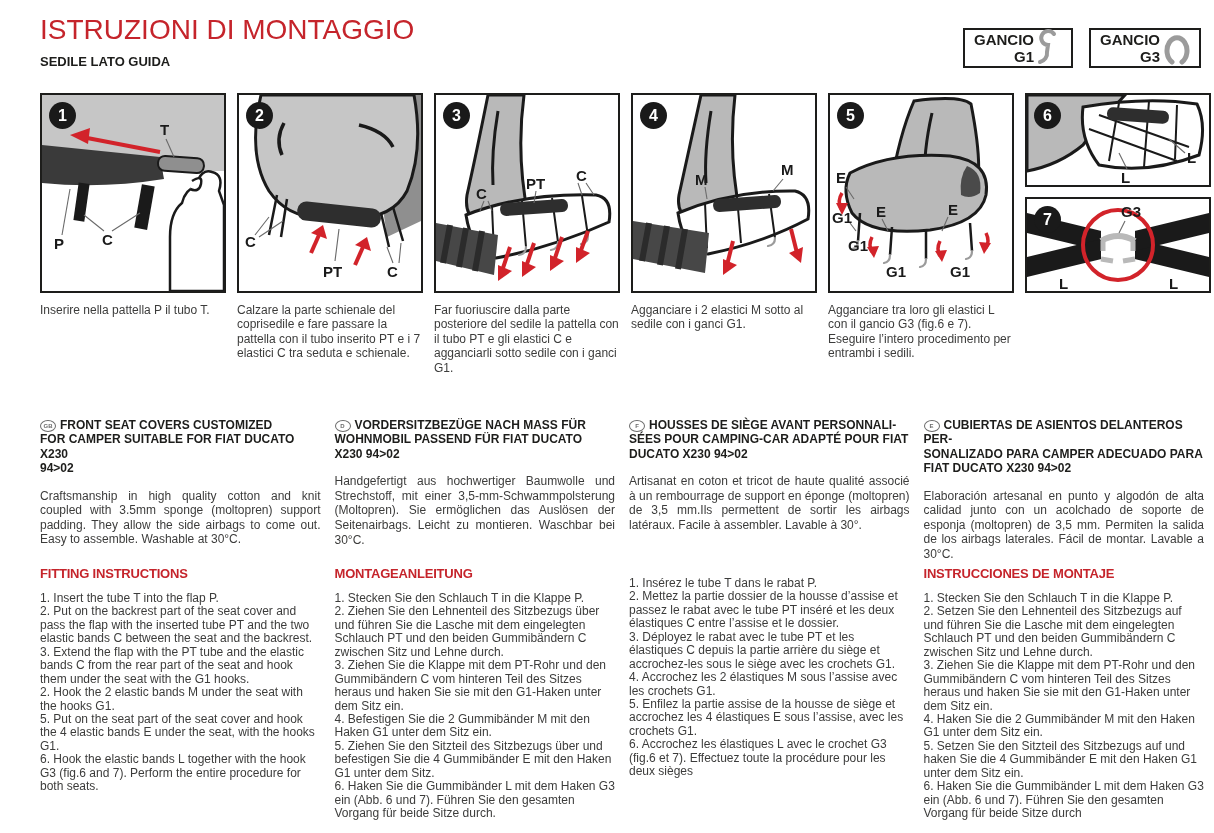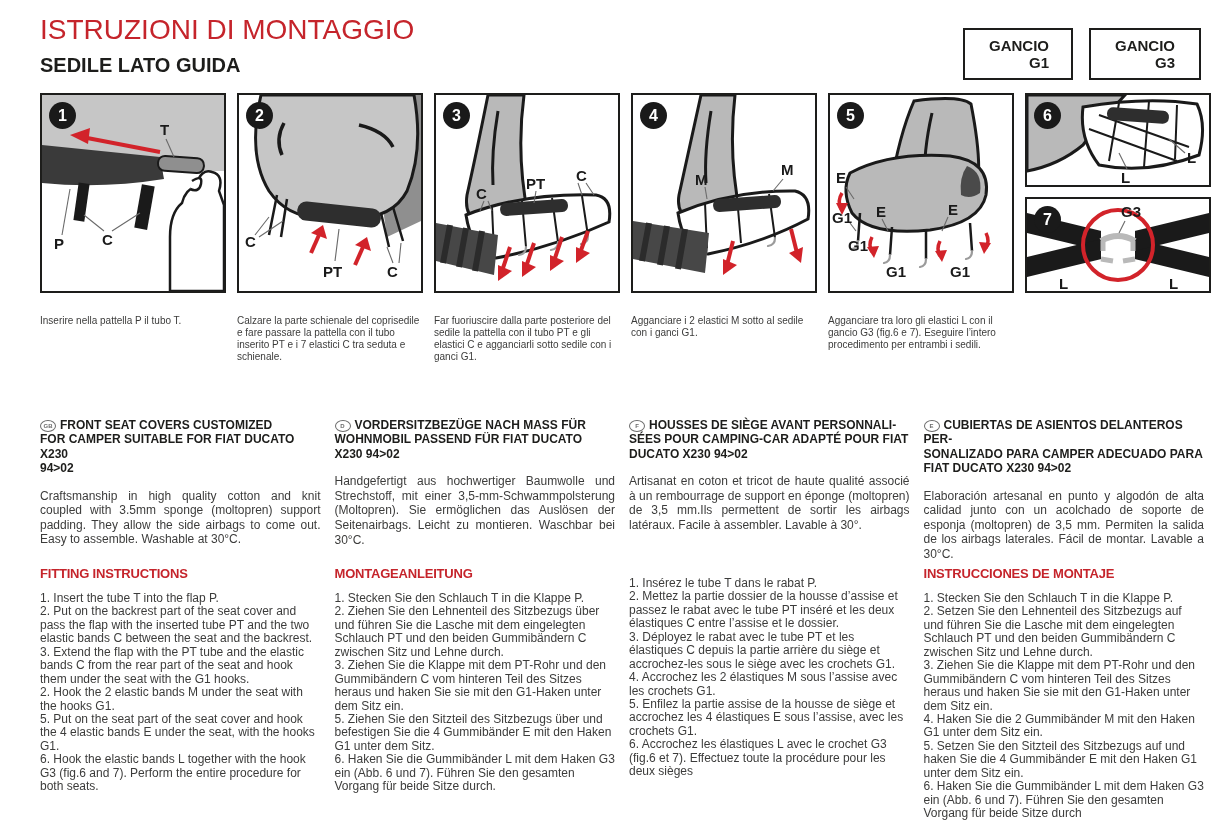--- a/index.html
+++ b/index.html
@@ -1,41 +1,41 @@
 <!DOCTYPE html>
 <html><head>
 <meta charset="utf-8">
 <style>
   html,body { margin:0; padding:0; background:#ffffff; }
   .page { position:relative; width:1214px; height:833px; overflow:hidden;
           background:#ffffff; font-family:"Liberation Sans", sans-serif; color:#1d1d1b; }
 
   .title    { position:absolute; left:40px; top:14px; font-size:28px; font-weight:normal; color:#c5242b; }
-  .subtitle { position:absolute; left:40px; top:54px; font-size:20px; font-weight:bold; color:#1d1d1b; }
-
-  .hookbox { position:absolute; top:28px; height:52px; border:2px solid #1d1d1b; box-sizing:border-box;
-             display:flex; align-items:center; justify-content:space-between; padding:0 24px; background:#fff; }
+  .subtitle { position:absolute; left:40px; top:54px; font-size:13px; font-weight:bold; color:#1d1d1b; }
+
+  .hookbox { position:absolute; top:28px; height:40px; border:2px solid #1d1d1b; box-sizing:border-box;
+             display:flex; align-items:center; justify-content:space-between; padding:0 9px; background:#fff; }
   #hookbox-g1 { left:963px;  width:110px; }
   #hookbox-g3 { left:1089px; width:112px; }
   .hookbox .txt  { font-weight:bold; font-size:15px; line-height:1.15; }
   .hookbox .code { text-align:right; }
 
   .panels { position:absolute; left:40px; top:93px; display:flex; gap:11px; }
   .panel  { position:relative; width:186px; height:200px; border:2px solid #1d1d1b;
             box-sizing:border-box; background:#fff; }
   .panel svg { display:block; width:100%; height:100%; }
   .col67  { width:186px; display:flex; flex-direction:column; gap:10px; }
   .panel.half1 { height:94px; }
   .panel.half2 { height:96px; }
   .badge { position:absolute; left:7px; top:7px; width:27px; height:27px; border-radius:50%;
            background:#1a1a1a; color:#fff; font-weight:bold; font-size:16px;
            display:flex; align-items:center; justify-content:center; z-index:3; }
 
   .captions { position:absolute; left:40px; top:303px; display:flex; gap:11px; }
-  .caption  { width:186px; font-size:10px; line-height:1.2; color:#3c3c3b;margin-top:12px; }
+  .caption  { width:186px; font-size:12px; line-height:1.2; color:#3c3c3b; }
 
   .descs { position:absolute; left:40px; top:418px; width:1164px; display:flex; gap:14px; }
   .desc  { flex:1; min-width:0; }
   .dtitle { font-size:12px; font-weight:bold; line-height:1.2; color:#1d1d1b; }
   .flag  { display:inline-block; min-width:12px; height:10px; padding:0 1px; border:1px solid #6a6a6a;
            border-radius:50%; color:#6a6a6a; font-size:6px; font-weight:bold; text-align:center;
            line-height:10px; vertical-align:1px; margin-right:4px; }
   .dbody { margin-top:13px; font-size:12px; line-height:1.22; text-align:justify; color:#3c3c3b; }
 
   .instr { position:absolute; left:40px; top:566px; width:1164px; height:266px; overflow:hidden;
@@ -286,20 +286,21 @@
         <div>5. Put on the seat part of the seat cover and hook the 4 elastic bands E under the seat, with the hooks G1.</div>
         <div>6. Hook the elastic bands L together with the hook G3 (fig.6 and 7). Perform the entire procedure for both seats.</div>
       </div>
     </div>
     <div class="icol">
       <div class="ititle">MONTAGEANLEITUNG</div>
       <div class="steps">
         <div>1. Stecken Sie den Schlauch T in die Klappe P.</div>
         <div>2. Ziehen Sie den Lehnenteil des Sitzbezugs über und führen Sie die Lasche mit dem eingelegten Schlauch PT und den beiden Gummibändern C zwischen Sitz und Lehne durch.</div>
         <div>3. Ziehen Sie die Klappe mit dem PT-Rohr und den Gummibändern C vom hinteren Teil des Sitzes heraus und haken Sie sie mit den G1-Haken unter dem Sitz ein.</div>
+        <div>4. Befestigen Sie die 2 Gummibänder M mit den Haken G1 unter dem Sitz ein.</div>
         <div>5. Ziehen Sie den Sitzteil des Sitzbezugs über und befestigen Sie die 4 Gummibänder E mit den Haken G1 unter dem Sitz.</div>
         <div>6. Haken Sie die Gummibänder L mit dem Haken G3 ein (Abb. 6 und 7). Führen Sie den gesamten Vorgang für beide Sitze durch.</div>
       </div>
     </div>
     <div class="icol">
       <div class="steps">
         <div>1. Insérez le tube T dans le rabat P.</div>
         <div>2. Mettez la partie dossier de la housse d’assise et passez le rabat avec le tube PT inséré et les deux élastiques C entre l’assise et le dossier.</div>
         <div>3. Déployez le rabat avec le tube PT et les élastiques C depuis la partie arrière du siège et accrochez-les sous le siège avec les crochets G1.</div>
         <div>4. Accrochez les 2 élastiques M sous l’assise avec les crochets G1.</div>

